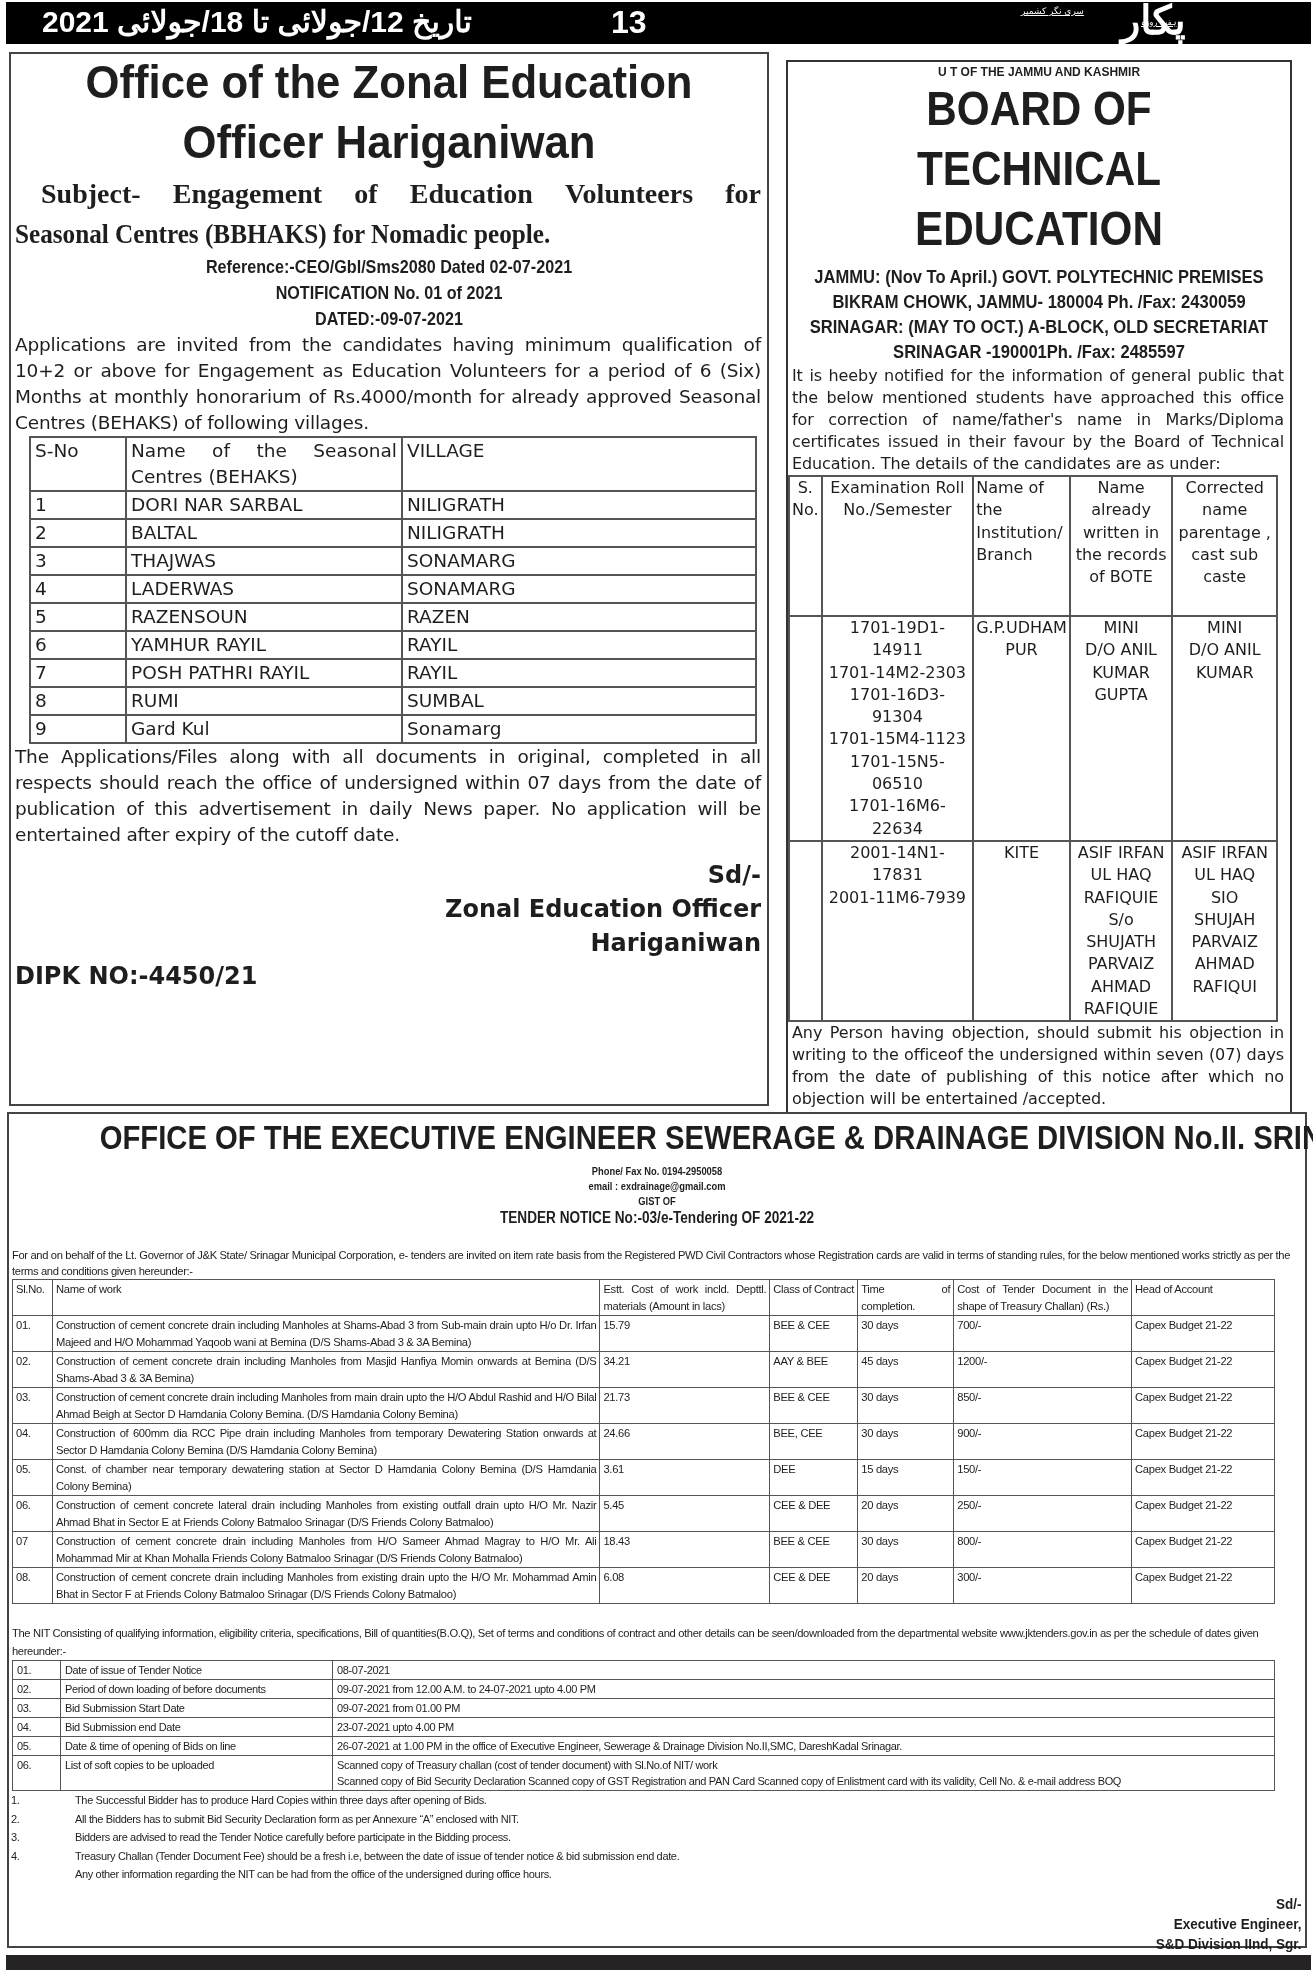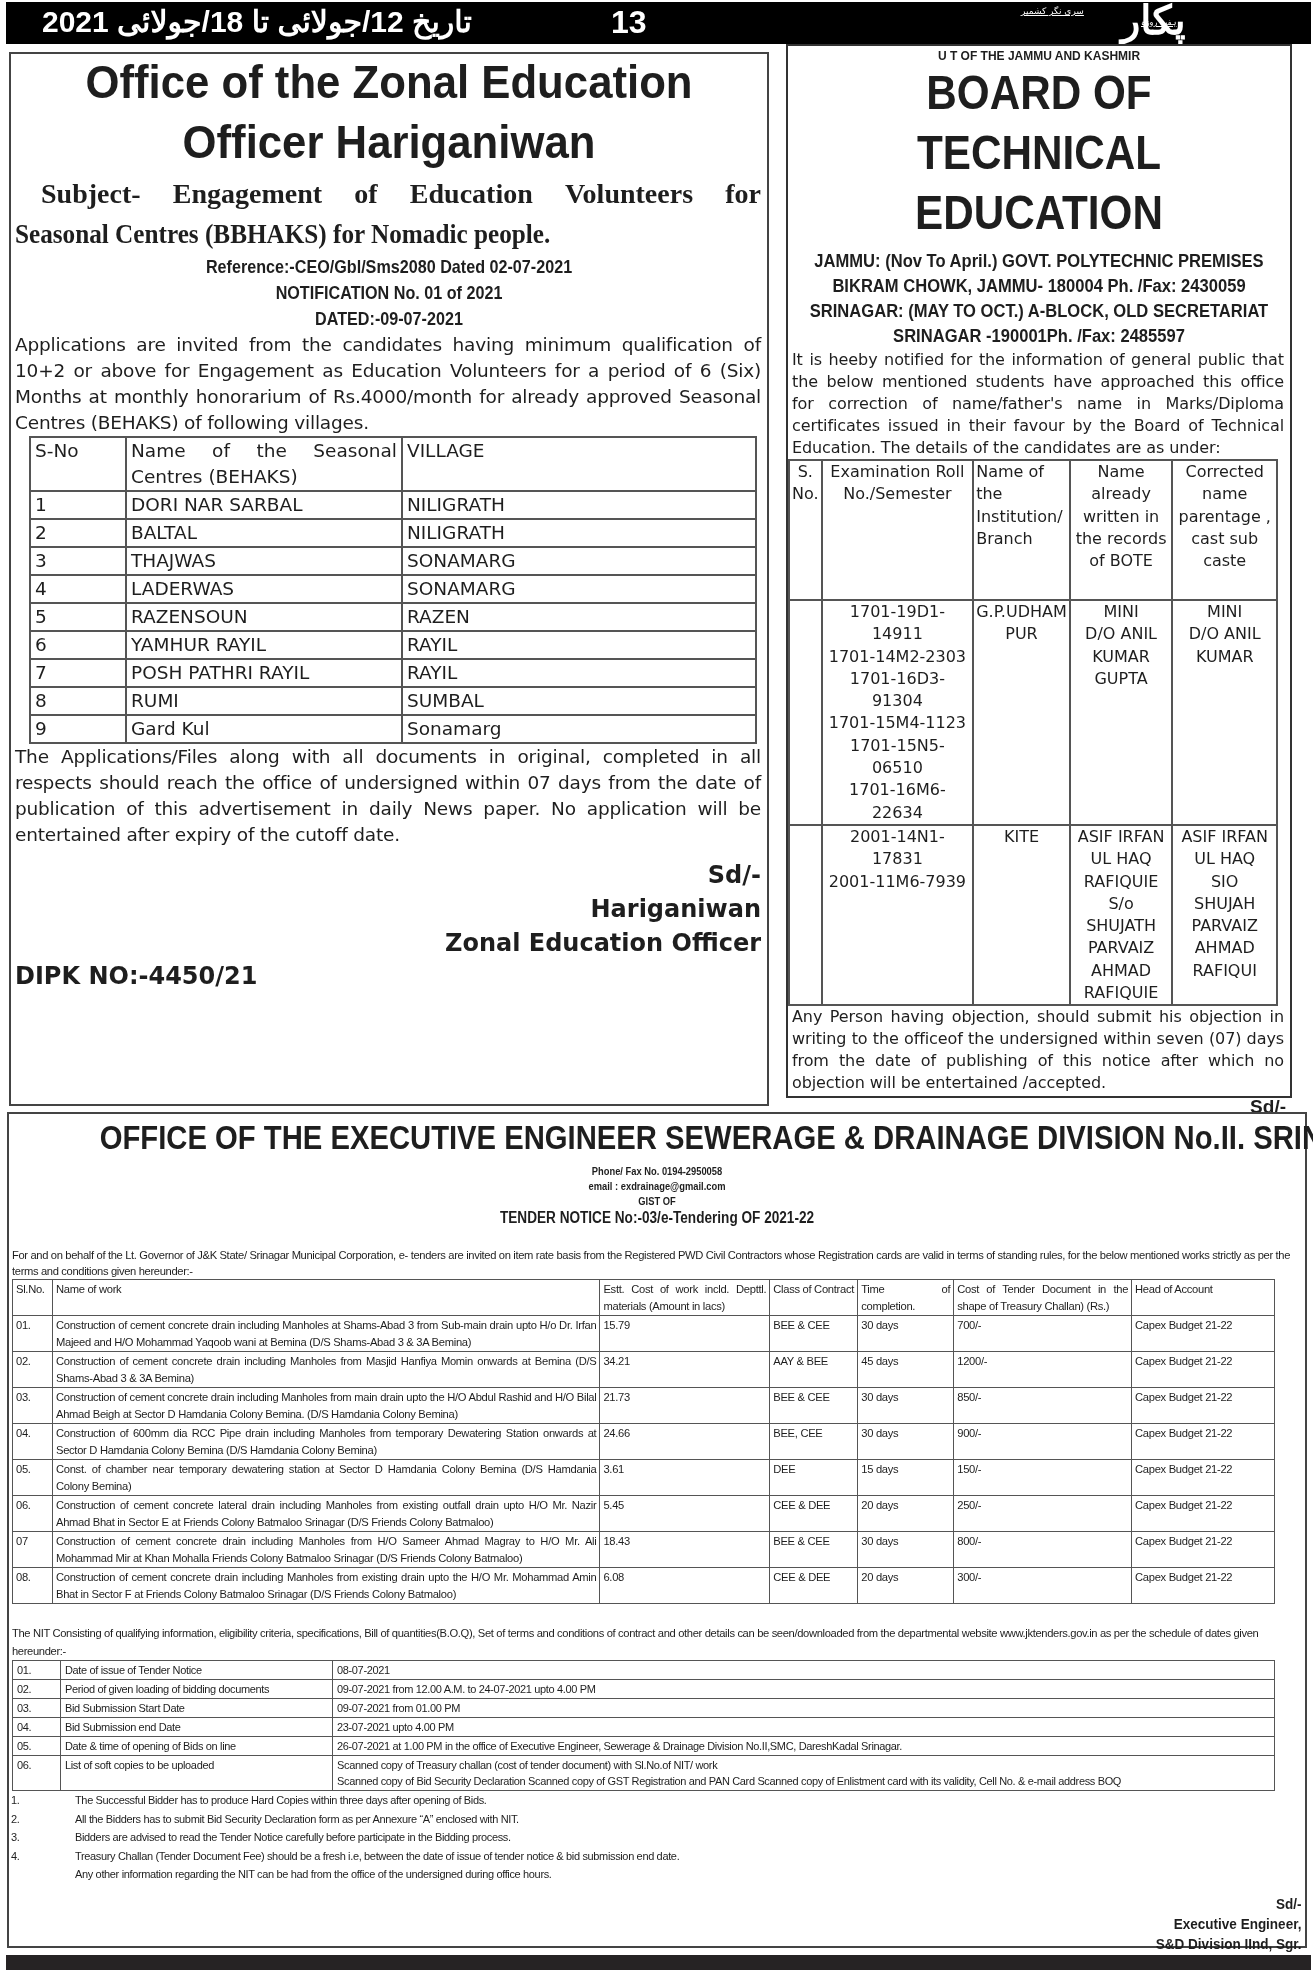--- a/index.html
+++ b/index.html
@@ -24,21 +24,21 @@
   .zeo-subject { font-family: Liberation Serif, serif; font-weight: bold; font-size: 28px; line-height: 40px; text-align: justify; padding: 0 6px 0 4px; transform-origin: left; }
   .zeo-subject .line1 { display: flex; justify-content: space-between; padding-left: 26px; }
   .zeo-meta { text-align: center; font-family: "Liberation Sans", sans-serif; font-weight: bold; font-size: 19px; line-height: 26px; }
   .zeo-body { font-family: "DejaVu Sans", sans-serif; font-size: 18.5px; line-height: 26px; text-align: justify; padding: 0 6px 0 4px; letter-spacing: -0.2px; }
   table.zeo-tbl { border-collapse: collapse; margin: 0 0 0 18px; width: 728px; font-size: 18.5px; }
   table.zeo-tbl td { border: 2px solid #555; padding: 0 4px; line-height: 26px; vertical-align: top; }
   .zeo-sig { text-align: right; font-weight: bold; font-size: 24px; line-height: 34px; padding-right: 6px; }
   .zeo-dipk { font-weight: bold; font-size: 24px; padding-left: 4px; margin-top: 2px; }
 
   
-  #bote { left: 786px; top: 44px; width: 506px; height: 1054px; border-color: #333; }
+  #bote { left: 786px; top: 60px; width: 506px; height: 1054px; border-color: #333; }
   .bote-ut { text-align: center; font-family: "Liberation Sans", sans-serif; font-weight: bold; font-size: 12px; margin-top: 3px; }
   .bote-title { text-align: center; font-family: "Liberation Sans", sans-serif; font-weight: bold; font-size: 48px; line-height: 60px; transform: scaleX(0.88); }
   .bote-addr { text-align: center; font-family: "Liberation Sans", sans-serif; font-weight: bold; font-size: 18px; line-height: 25px; transform: scaleX(0.92); }
   .bote-body { font-family: "DejaVu Sans", sans-serif; font-size: 16px; line-height: 22px; text-align: justify; padding: 0 6px 0 4px; letter-spacing: -0.1px; }
   table.bote-tbl { border-collapse: collapse; width: 490px; margin-left: 0px; font-size: 16px; }
   table.bote-tbl td { border: 2px solid #555; padding: 0 2px; line-height: 22.3px; vertical-align: top; text-align: center; }
   .bote-sig { text-align: right; font-family: "Liberation Sans", sans-serif; font-weight: bold; font-size: 19px; line-height: 25px; padding-right: 4px; }
   .bote-dipk { font-family: "Liberation Sans", sans-serif; font-weight: bold; font-size: 20px; padding-left: 4px; }
 
   
@@ -140,22 +140,22 @@
         <tr>
           <td>9</td>
           <td>Gard Kul</td>
           <td>Sonamarg</td>
         </tr>
       </tbody>
   </table>
   <div class="zeo-body"> The Applications/Files along with all documents in original, completed in all respects should reach the office of undersigned within 07 days from the date of publication of this advertisement in daily News paper. No application will be entertained after expiry of the cutoff date.</div>
   <div style="height:10px"></div>
   <div class="zeo-sig">Sd/-</div>
+  <div class="zeo-sig">Zonal Education Officer</div>
   <div class="zeo-sig">Hariganiwan</div>
-  <div class="zeo-sig">Zonal Education Officer</div>
   <div class="zeo-dipk">DIPK NO:-4450/21</div>
 </div>
 
 <div class="box" id="bote">
   <div class="bote-ut">U T OF THE JAMMU AND KASHMIR</div>
   <div class="bote-title">BOARD OF TECHNICAL</div>
   <div class="bote-title">EDUCATION</div>
   <div style="height:6px"></div>
   <div class="bote-addr">JAMMU: (Nov To April.) GOVT. POLYTECHNIC PREMISES</div>
   <div class="bote-addr">BIKRAM CHOWK, JAMMU- 180004 Ph. /Fax: 2430059</div>
@@ -362,21 +362,21 @@
           </td>
           <td>
             <div>08-07-2021</div>
           </td>
         </tr>
         <tr>
           <td>
             <div>02.</div>
           </td>
           <td>
-            <div>Period of given loading of bidding documents</div>
+            <div>Period of down loading of before documents</div>
           </td>
           <td>
             <div>09-07-2021 from 12.00 A.M.  to  24-07-2021 upto 4.00 PM</div>
           </td>
         </tr>
         <tr>
           <td>
             <div>03.</div>
           </td>
           <td>

